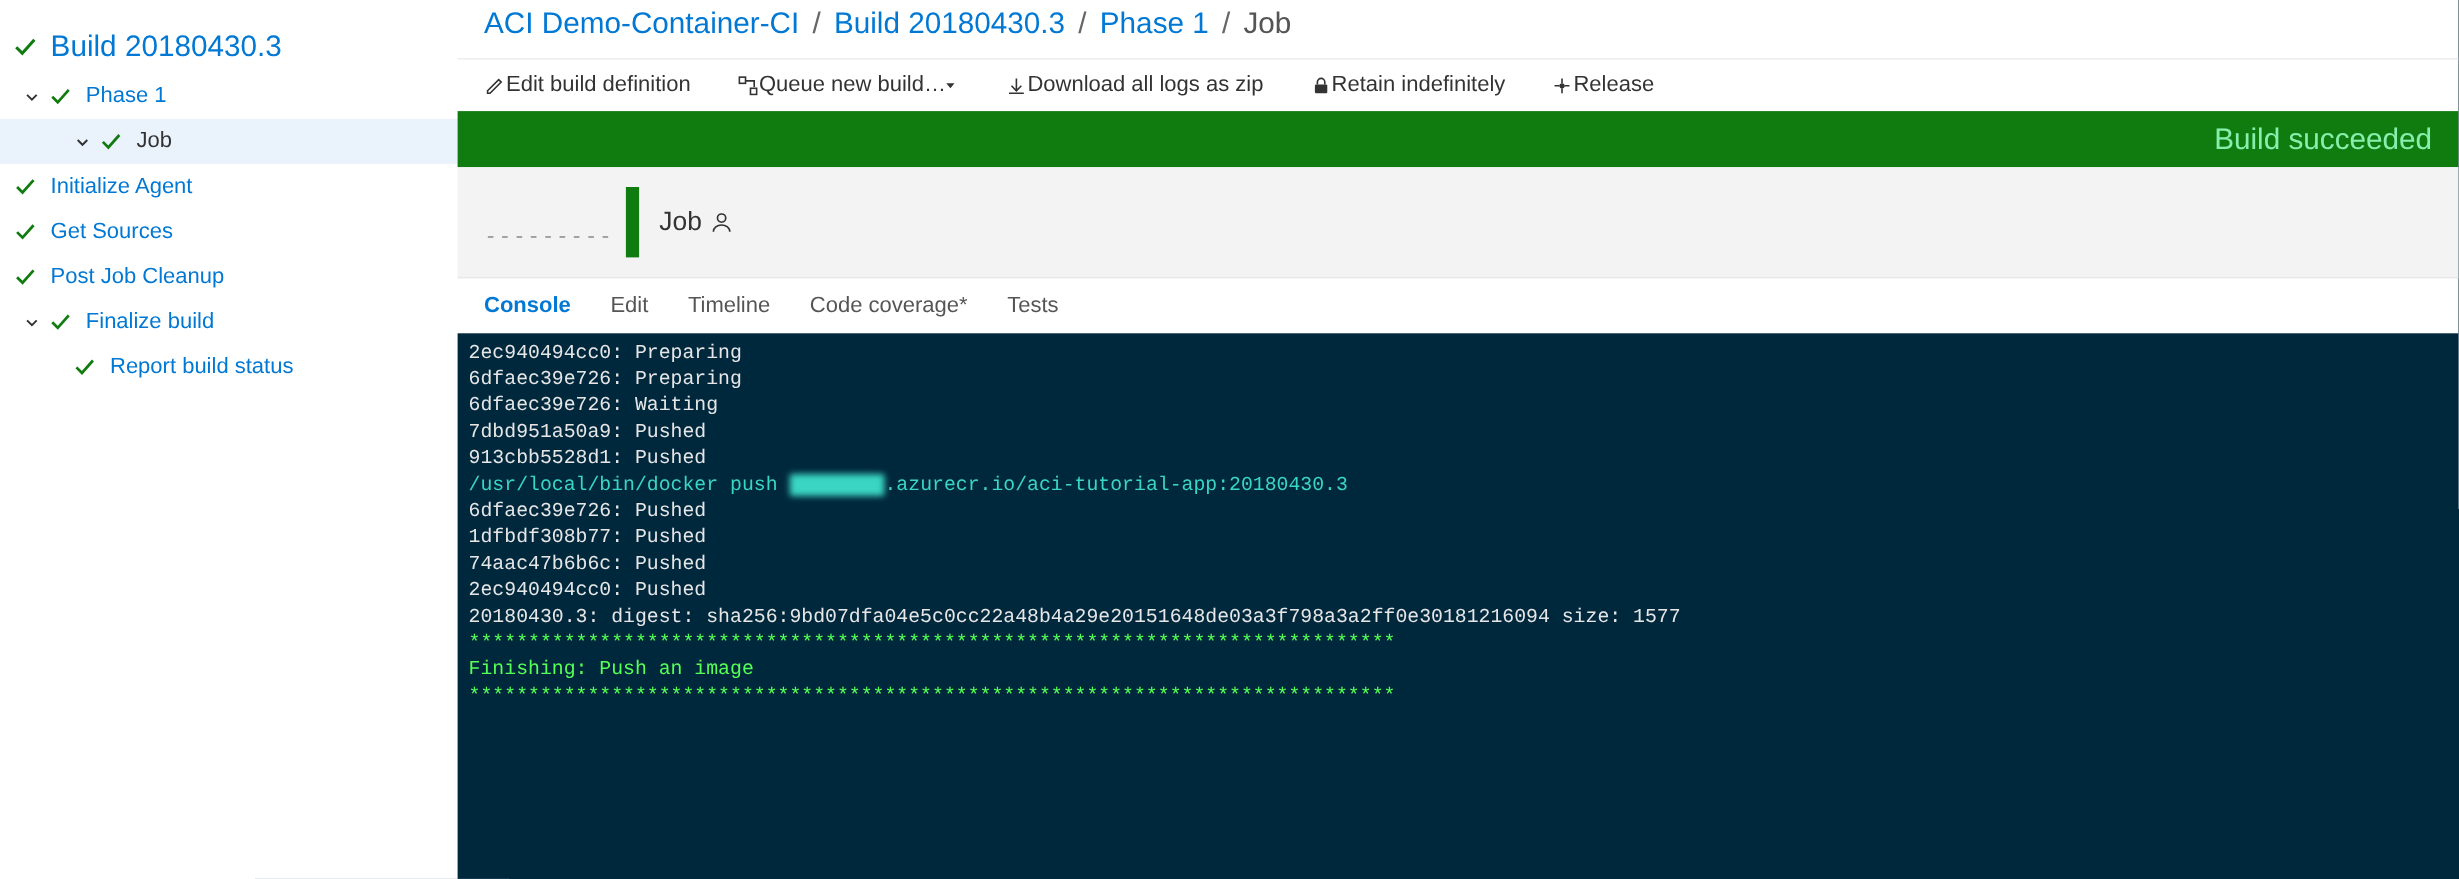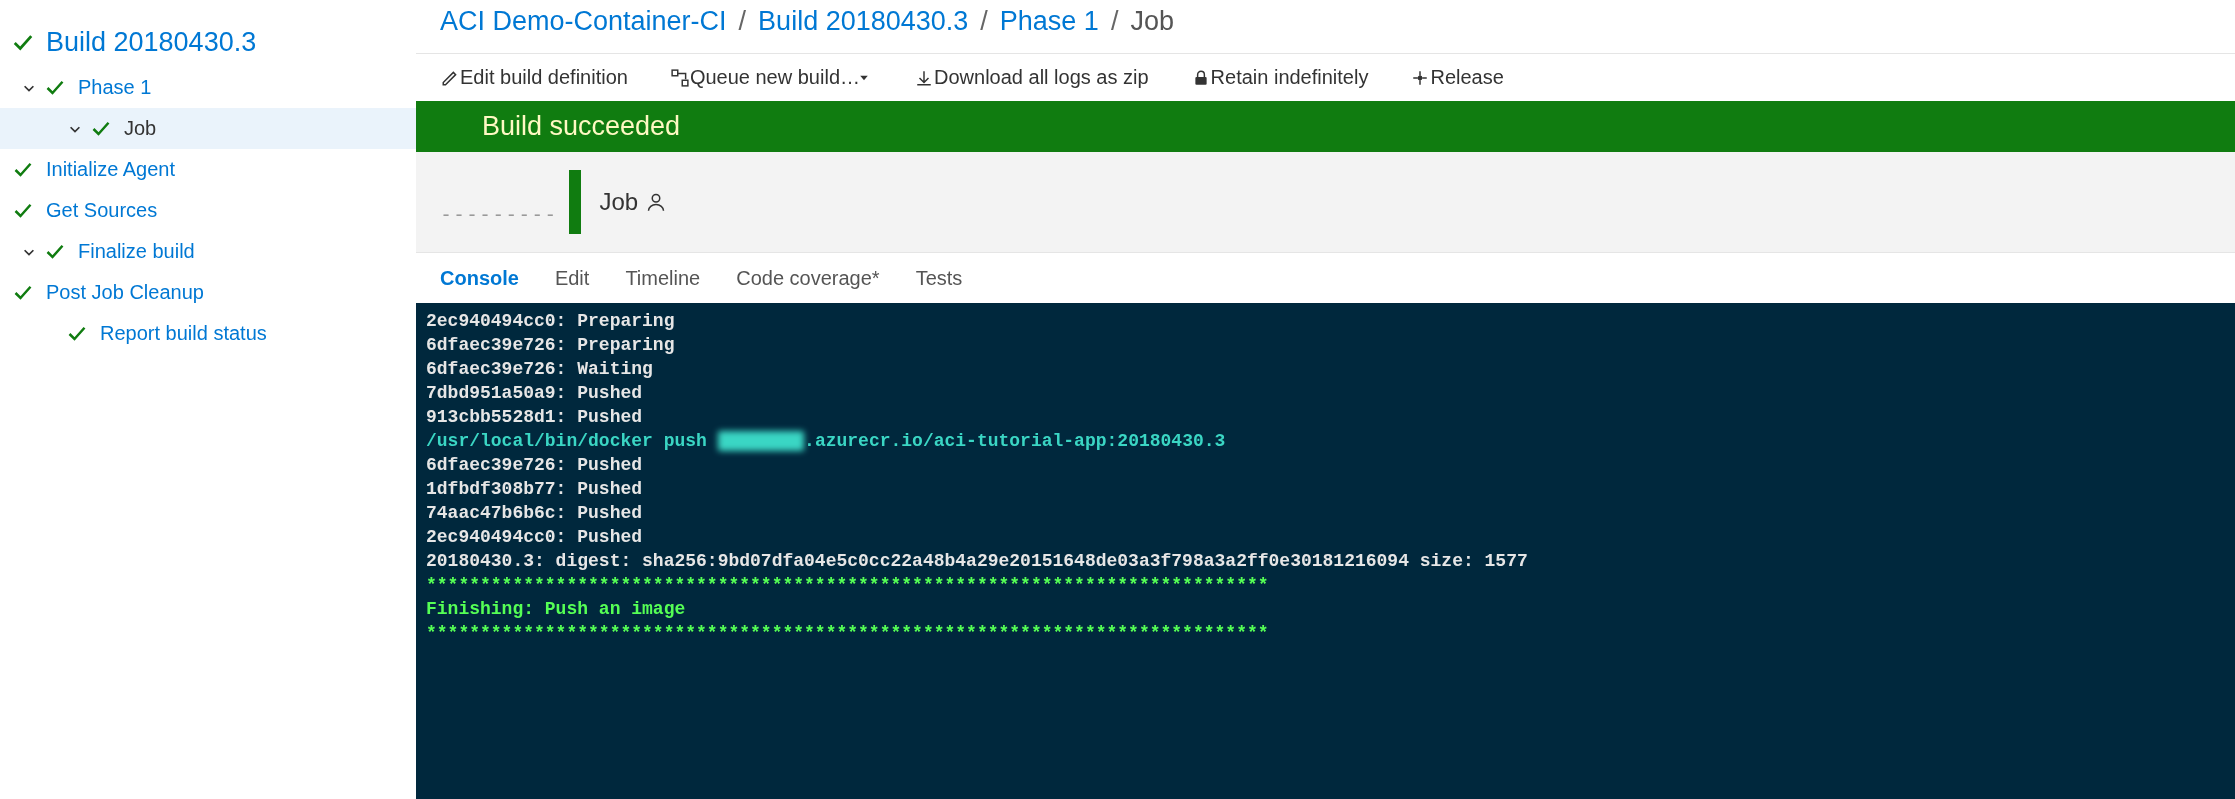--- a/index.html
+++ b/index.html
@@ -79,23 +79,24 @@
       color: #333;
     }
     .tb-caret {
       width: 16px; height: 16px; display:inline-flex; align-items:center; justify-content:center;
       margin-left: -4px;
       color: #333;
     }
 
     .banner {
       background: #107c10;
-      color: #fef9c3;
+      color: #86efac;
       font-size: 27px;
       padding: 10px 24px 10px 66px;
+      text-align: right;
     }
 
     .job-header {
       display: flex;
       align-items: center;
       padding: 18px 24px 18px 24px;
       background: #f3f3f3;
       border-bottom: 1px solid #e5e5e5;
       gap: 0;
     }
@@ -135,21 +136,20 @@
       background: #052e45;
       background: #00263a;
       background: #012b40;
       font-family: "Consolas", "Courier New", monospace;
       font-size: 18px;
       line-height: 24px;
       color: #e6e6e6;
       padding: 6px 10px 12px 10px;
       white-space: pre;
       overflow: hidden;
-      font-weight: bold;
     }
     .console { background: #00283d; }
     .c-white { color: #e6e6e6; }
     .c-teal  { color: #3ad6c4; }
     .c-redact { background: #3ad6c4; color: #3ad6c4; filter: blur(3px); border-radius: 2px; }
     .c-green { color: #55ff55; }
     .c-stars { color: #55ff55; }
     .person-icon { width: 20px; height:20px; display:inline-flex; }
   </style>
 </head>
@@ -203,41 +203,41 @@
     <span class="tree-label">Initialize Agent</span>
   </div>
   <div class="tree-item l3">
     <span class="check">
         <svg viewBox="0 0 16 16" width="20" height="20" fill="none" stroke="currentColor" stroke-width="2">
           <path d="M2 8 L6 12 L14 3"></path>
         </svg>
       </span>
     <span class="tree-label">Get Sources</span>
   </div>
+  <div class="tree-item l3">
+    <span class="check">
+        <svg viewBox="0 0 16 16" width="20" height="20" fill="none" stroke="currentColor" stroke-width="2">
+          <path d="M2 8 L6 12 L14 3"></path>
+        </svg>
+      </span>
+    <span class="tree-label">Post Job Cleanup</span>
+  </div>
+
   <div class="tree-item l1">
     <span class="chevron">
       <svg viewBox="0 0 16 16" width="14" height="14" fill="none" stroke="currentColor" stroke-width="2">
           <path d="M3 6 L8 11 L13 6"></path>
         </svg>
     </span>
     <span class="check">
         <svg viewBox="0 0 16 16" width="20" height="20" fill="none" stroke="currentColor" stroke-width="2">
           <path d="M2 8 L6 12 L14 3"></path>
         </svg>
       </span>
     <span class="tree-label">Finalize build</span>
-  </div>
-
-  <div class="tree-item l3">
-    <span class="check">
-        <svg viewBox="0 0 16 16" width="20" height="20" fill="none" stroke="currentColor" stroke-width="2">
-          <path d="M2 8 L6 12 L14 3"></path>
-        </svg>
-      </span>
-    <span class="tree-label">Post Job Cleanup</span>
   </div>
 
   <div class="tree-item l2">
     <span class="check">
         <svg viewBox="0 0 16 16" width="20" height="20" fill="none" stroke="currentColor" stroke-width="2">
           <path d="M2 8 L6 12 L14 3"></path>
         </svg>
       </span>
     <span class="tree-label">Report build status</span>
   </div>

